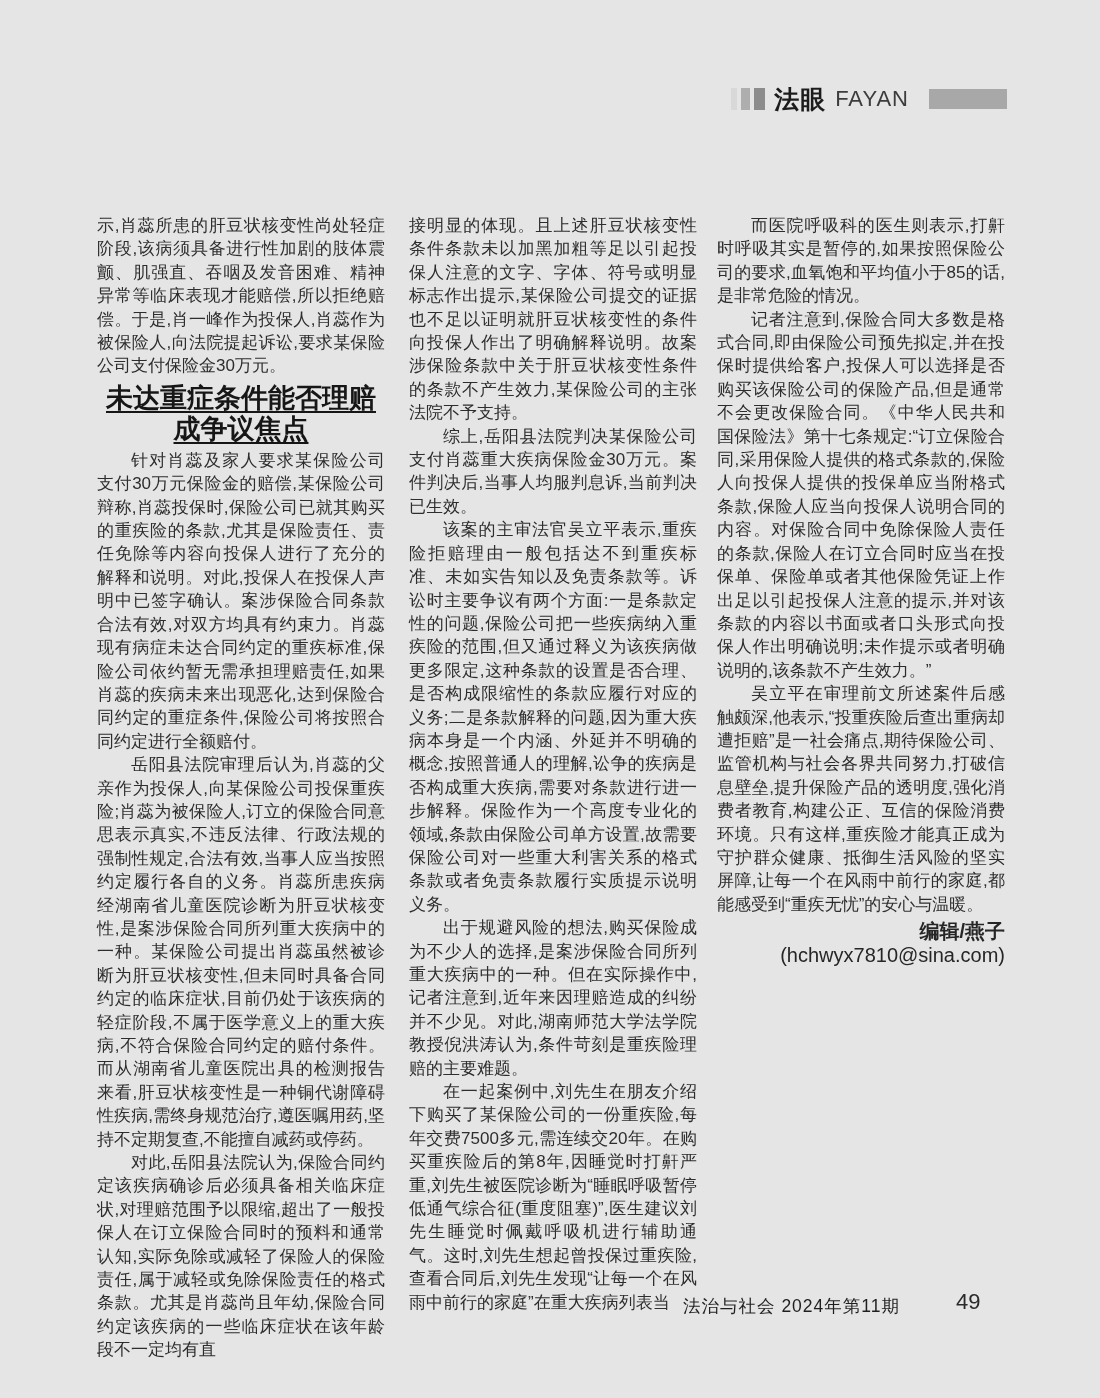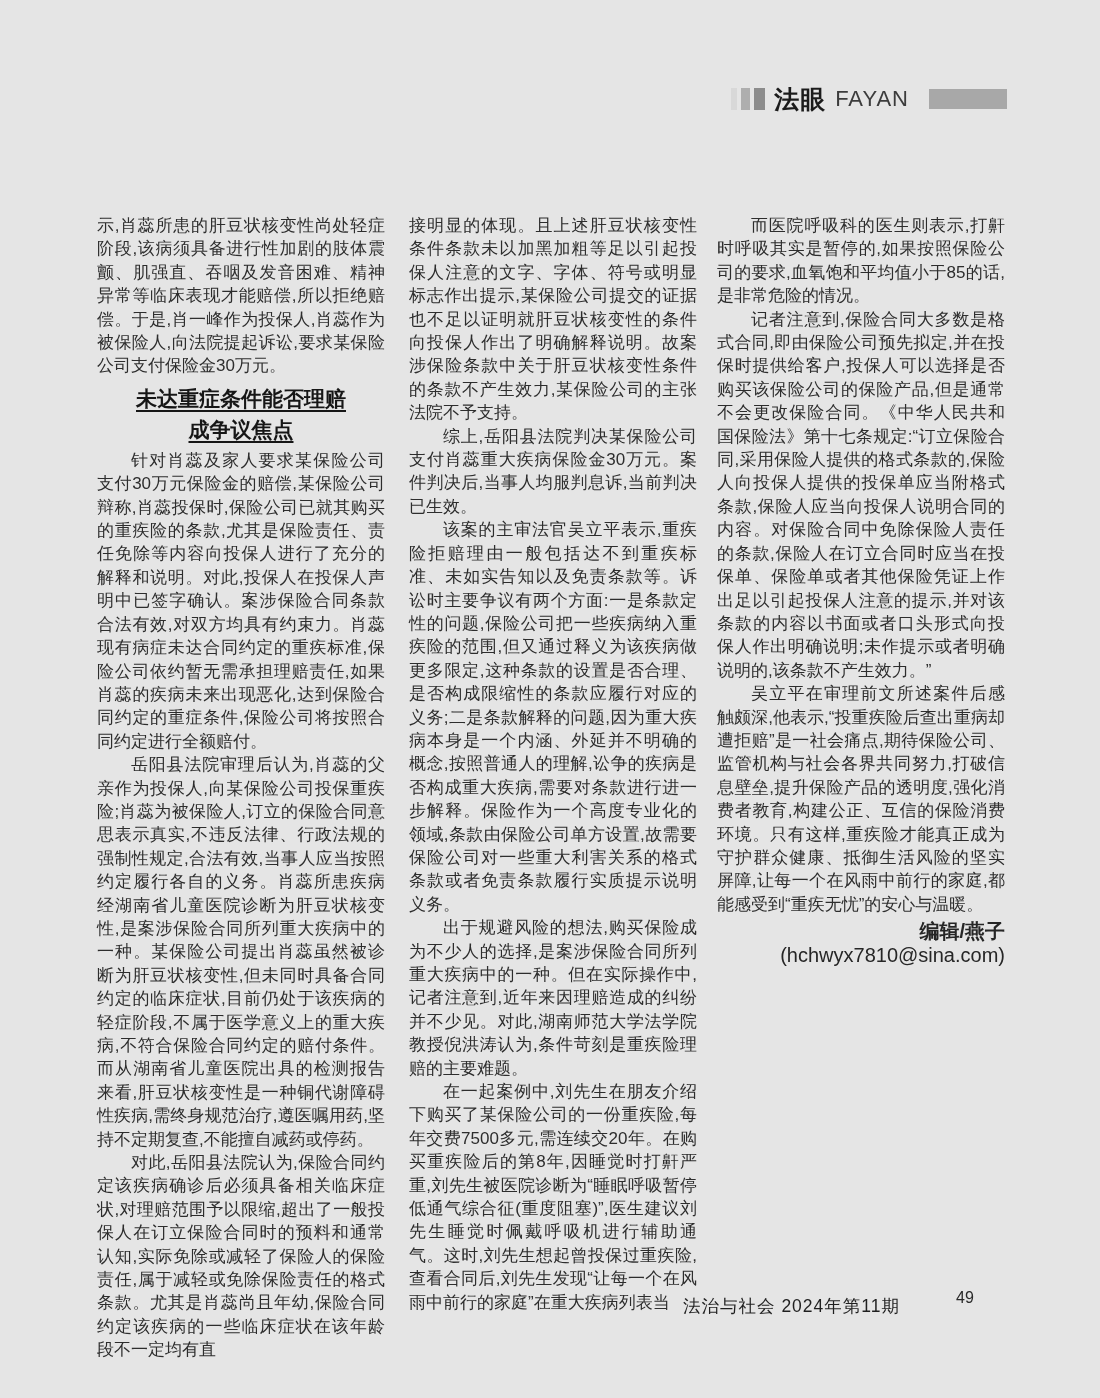--- a/index.html
+++ b/index.html
@@ -24,40 +24,40 @@
     font-size:17px;line-height:23.4px;text-align:justify;
     text-justify:inter-character;color:#2d2d2d;margin-top:44px;
   }
   .col-1{left:97px;}
   .col-2{left:409px;}
   .col-3{left:717px;}
   .col p{margin:0;}
   .indent{text-indent:2em;}
   .col-heading{
     margin:5px 0 4px 0;text-align:center;font-weight:bold;
-    font-size:21px;line-height:31px;color:#161616;
+    font-size:27px;line-height:31px;color:#161616;
   }
   .col-heading .hl{
     display:block;text-decoration:underline;text-underline-offset:4px;
     text-decoration-thickness:1.5px;
   }
   .editor-line{
     text-align:right;font-size:20px;margin-top:4px !important;color:#262626;
   }
   .editor-line b{font-weight:bold;}
   
   .footer-journal{
     position:absolute;top:1294px;right:200px;font-size:17.5px;color:#1f1f1f;
     letter-spacing:1px;
   }
   .page-strip{
     position:absolute;left:967px;top:1284px;width:26px;height:114px;background:#e5e5e5;
   }
   .page-number{
-    position:absolute;left:956px;top:1289px;font-size:16px;color:#2a2a2a;
+    position:absolute;left:956px;top:1289px;font-size:22px;color:#2a2a2a;
   }
 </style>
 </head>
 <body>
 
 <div class="page">
 
   <div class="masthead">
     <span class="mb mb1"></span>
     <span class="mb mb2"></span>

